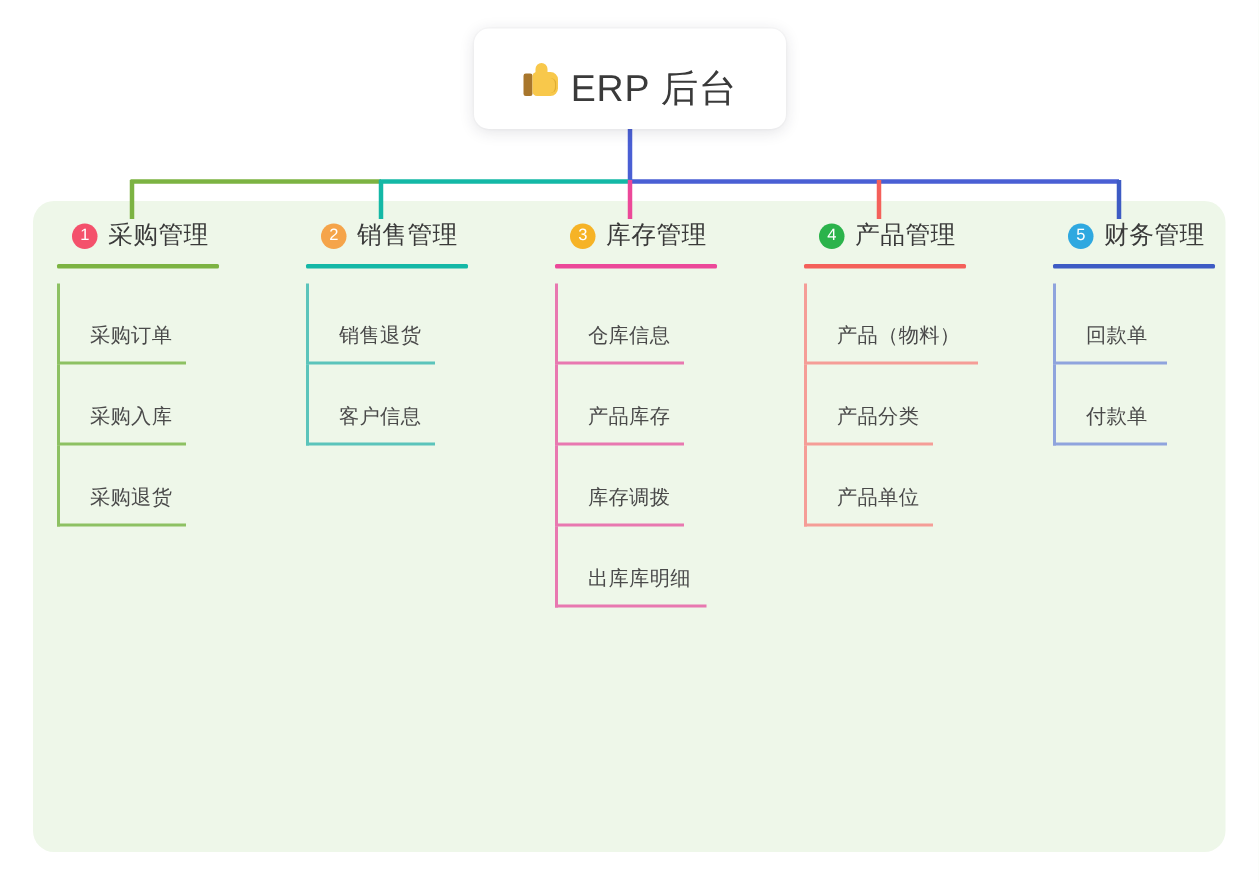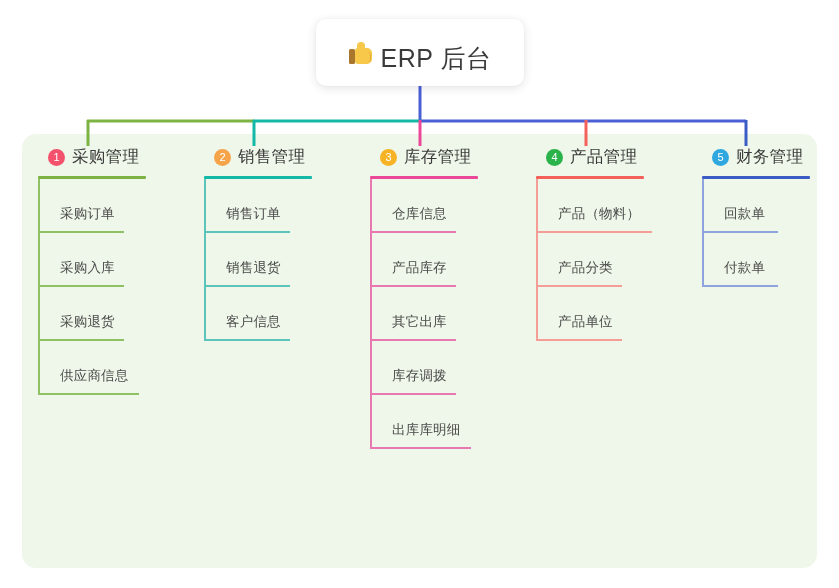--- a/index.html
+++ b/index.html
@@ -118,21 +118,21 @@
     letter-spacing: 0.3px;
   }
   .head-rule {
     height: 3px;
     margin-top: 6px;
     border-radius: 1px;
   }
 
   .leaves {
     position: relative;
-    margin-top: 0;
+    margin-top: 10px;
   }
   .leaf {
     position: relative;
     height: 54px;
     box-sizing: border-box;
   }
   .leaf .spine {
     position: absolute;
     left: 0;
     top: 0;
@@ -201,39 +201,29 @@
         <div class="leaf">
           <span class="spine" style="background: rgb(141, 193, 99);"></span>
           <span class="leaf-label">采购入库</span>
           <span class="leaf-rule" style="background: rgb(141, 193, 99); width: 86px;"></span>
         </div>
         <div class="leaf">
           <span class="spine" style="background: rgb(141, 193, 99);"></span>
           <span class="leaf-label">采购退货</span>
           <span class="leaf-rule" style="background: rgb(141, 193, 99); width: 86px;"></span>
         </div>
-        <div class="leaf">
-          <span class="spine" style="background: rgb(141, 193, 99);"></span>
-          <span class="leaf-label">供应商信息</span>
-          <span class="leaf-rule" style="background: rgb(141, 193, 99); width: 101px;"></span>
-        </div>
       </div>
     </div>
     <div class="branch" style="left: 204px;">
       <div class="branch-head">
         <span class="badge" style="background: rgb(245, 164, 74);">2</span>
         <span class="branch-title">销售管理</span>
       </div>
       <div class="head-rule" style="background: rgb(20, 184, 166); width: 108px;"></div>
       <div class="leaves">
-        <div class="leaf">
-          <span class="spine" style="background: rgb(91, 196, 187);"></span>
-          <span class="leaf-label">销售订单</span>
-          <span class="leaf-rule" style="background: rgb(91, 196, 187); width: 86px;"></span>
-        </div>
         <div class="leaf">
           <span class="spine" style="background: rgb(91, 196, 187);"></span>
           <span class="leaf-label">销售退货</span>
           <span class="leaf-rule" style="background: rgb(91, 196, 187); width: 86px;"></span>
         </div>
         <div class="leaf">
           <span class="spine" style="background: rgb(91, 196, 187);"></span>
           <span class="leaf-label">客户信息</span>
           <span class="leaf-rule" style="background: rgb(91, 196, 187); width: 86px;"></span>
         </div>
@@ -251,25 +241,20 @@
           <span class="leaf-label">仓库信息</span>
           <span class="leaf-rule" style="background: rgb(232, 120, 176); width: 86px;"></span>
         </div>
         <div class="leaf">
           <span class="spine" style="background: rgb(232, 120, 176);"></span>
           <span class="leaf-label">产品库存</span>
           <span class="leaf-rule" style="background: rgb(232, 120, 176); width: 86px;"></span>
         </div>
         <div class="leaf">
           <span class="spine" style="background: rgb(232, 120, 176);"></span>
-          <span class="leaf-label">其它出库</span>
-          <span class="leaf-rule" style="background: rgb(232, 120, 176); width: 86px;"></span>
-        </div>
-        <div class="leaf">
-          <span class="spine" style="background: rgb(232, 120, 176);"></span>
           <span class="leaf-label">库存调拨</span>
           <span class="leaf-rule" style="background: rgb(232, 120, 176); width: 86px;"></span>
         </div>
         <div class="leaf">
           <span class="spine" style="background: rgb(232, 120, 176);"></span>
           <span class="leaf-label">出库库明细</span>
           <span class="leaf-rule" style="background: rgb(232, 120, 176); width: 101px;"></span>
         </div>
       </div>
     </div>

